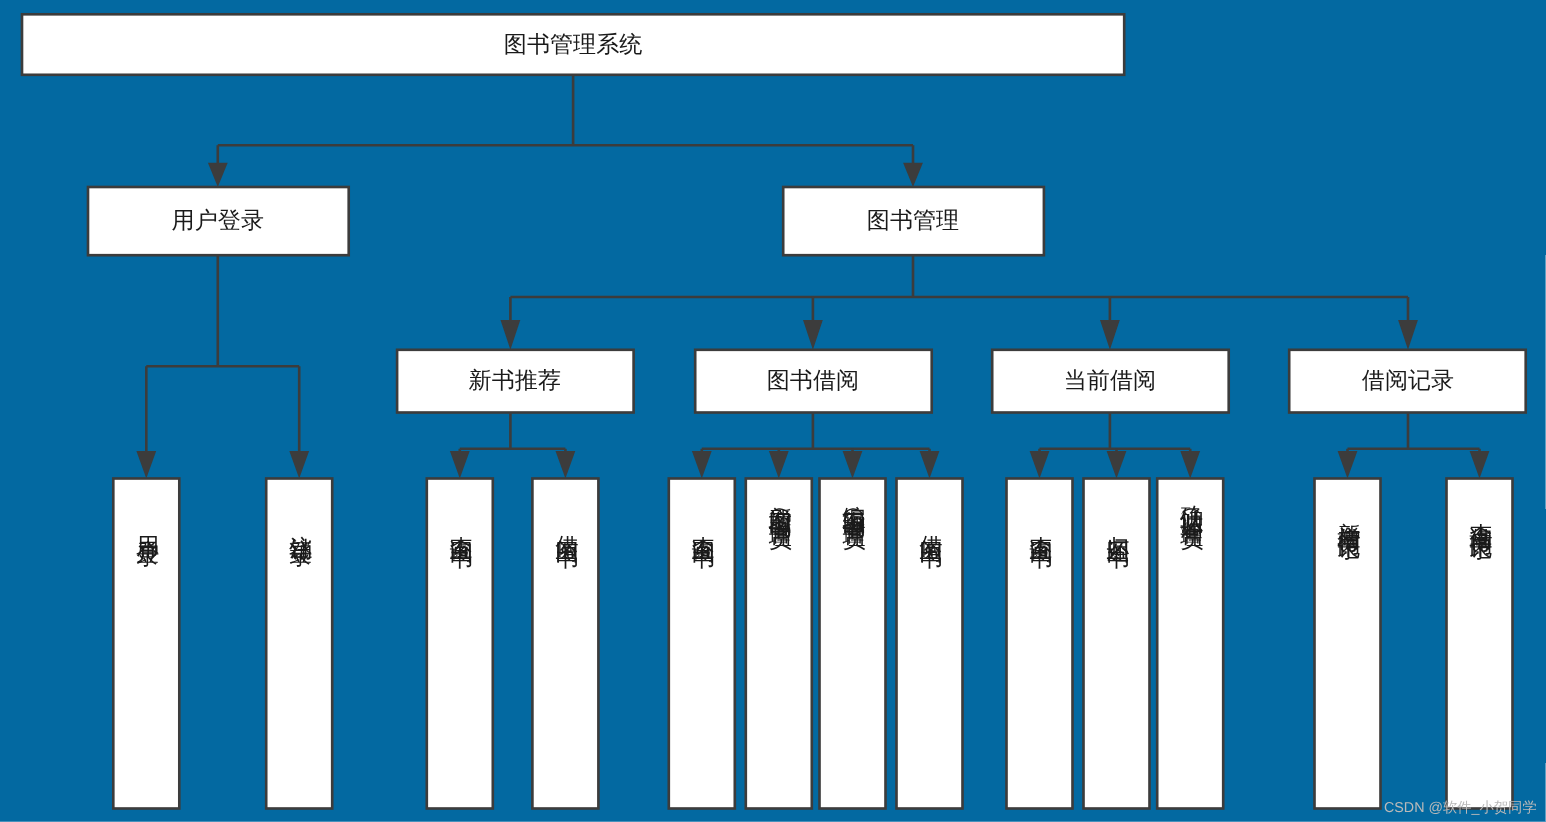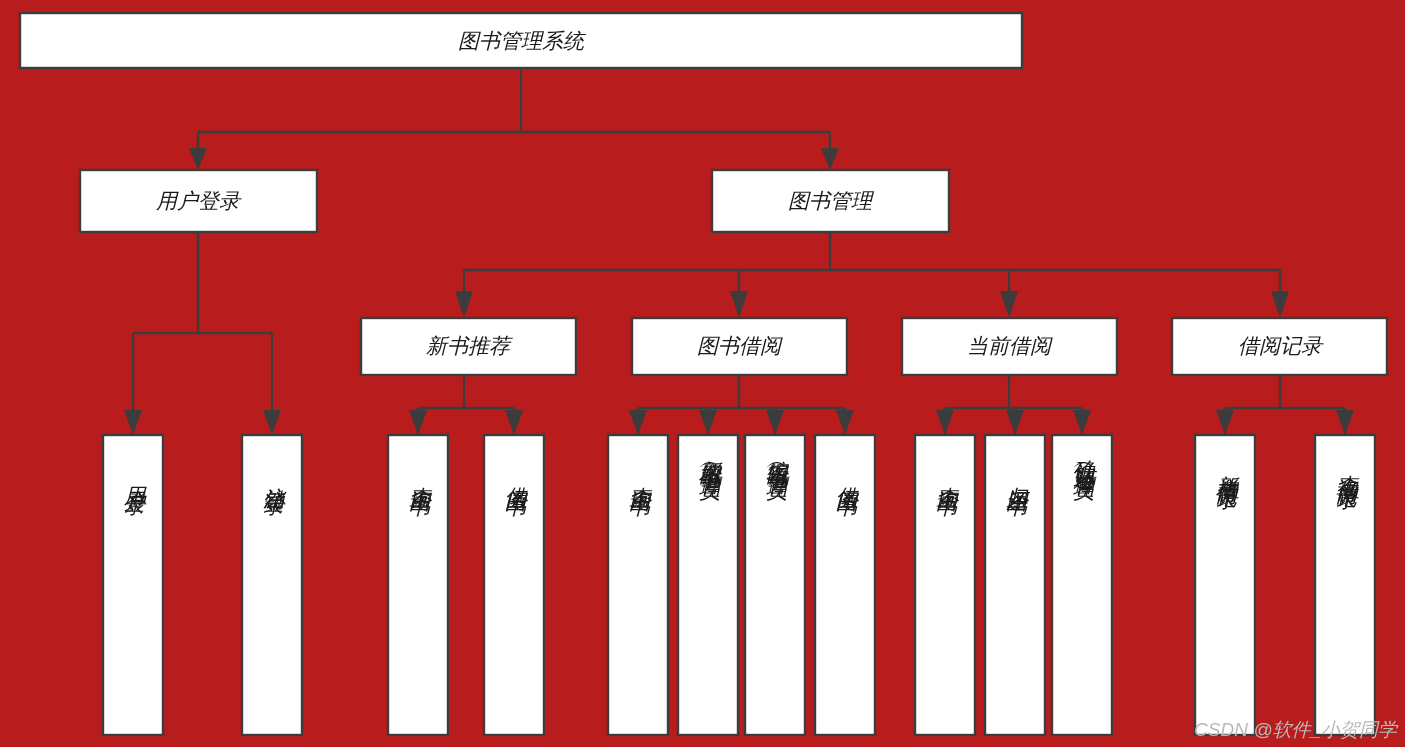--- a/index.html
+++ b/index.html
@@ -10,22 +10,21 @@
   body {
     width: 1405px;
     height: 747px;
     font-family: "Liberation Sans", "DejaVu Sans", sans-serif;
     overflow: hidden;
   }
   #diagram-root {
     position: relative;
     width: 1405px;
     height: 747px;
-    background: #b91c1c;
-    font-style: italic;
+    background: #0369a1;
   }
   svg#flowchart {
     position: absolute;
     left: 0;
     top: 0;
     width: 1405px;
     height: 747px;
     display: block;
   }
   .node-box {
@@ -58,21 +57,21 @@
     text-orientation: upright;
     glyph-orientation-vertical: 0;
     letter-spacing: 3px;
     dominant-baseline: middle;
   }
   .watermark {
     position: absolute;
     right: 8px;
     bottom: 4px;
     font-family: "Liberation Sans", "DejaVu Sans", sans-serif;
-    font-size: 19px;
+    font-size: 13px;
     color: #b9b9b9;
     white-space: nowrap;
     user-select: none;
   }
 </style>
 </head>
 <body>
 
 <div id="diagram-root">
 

